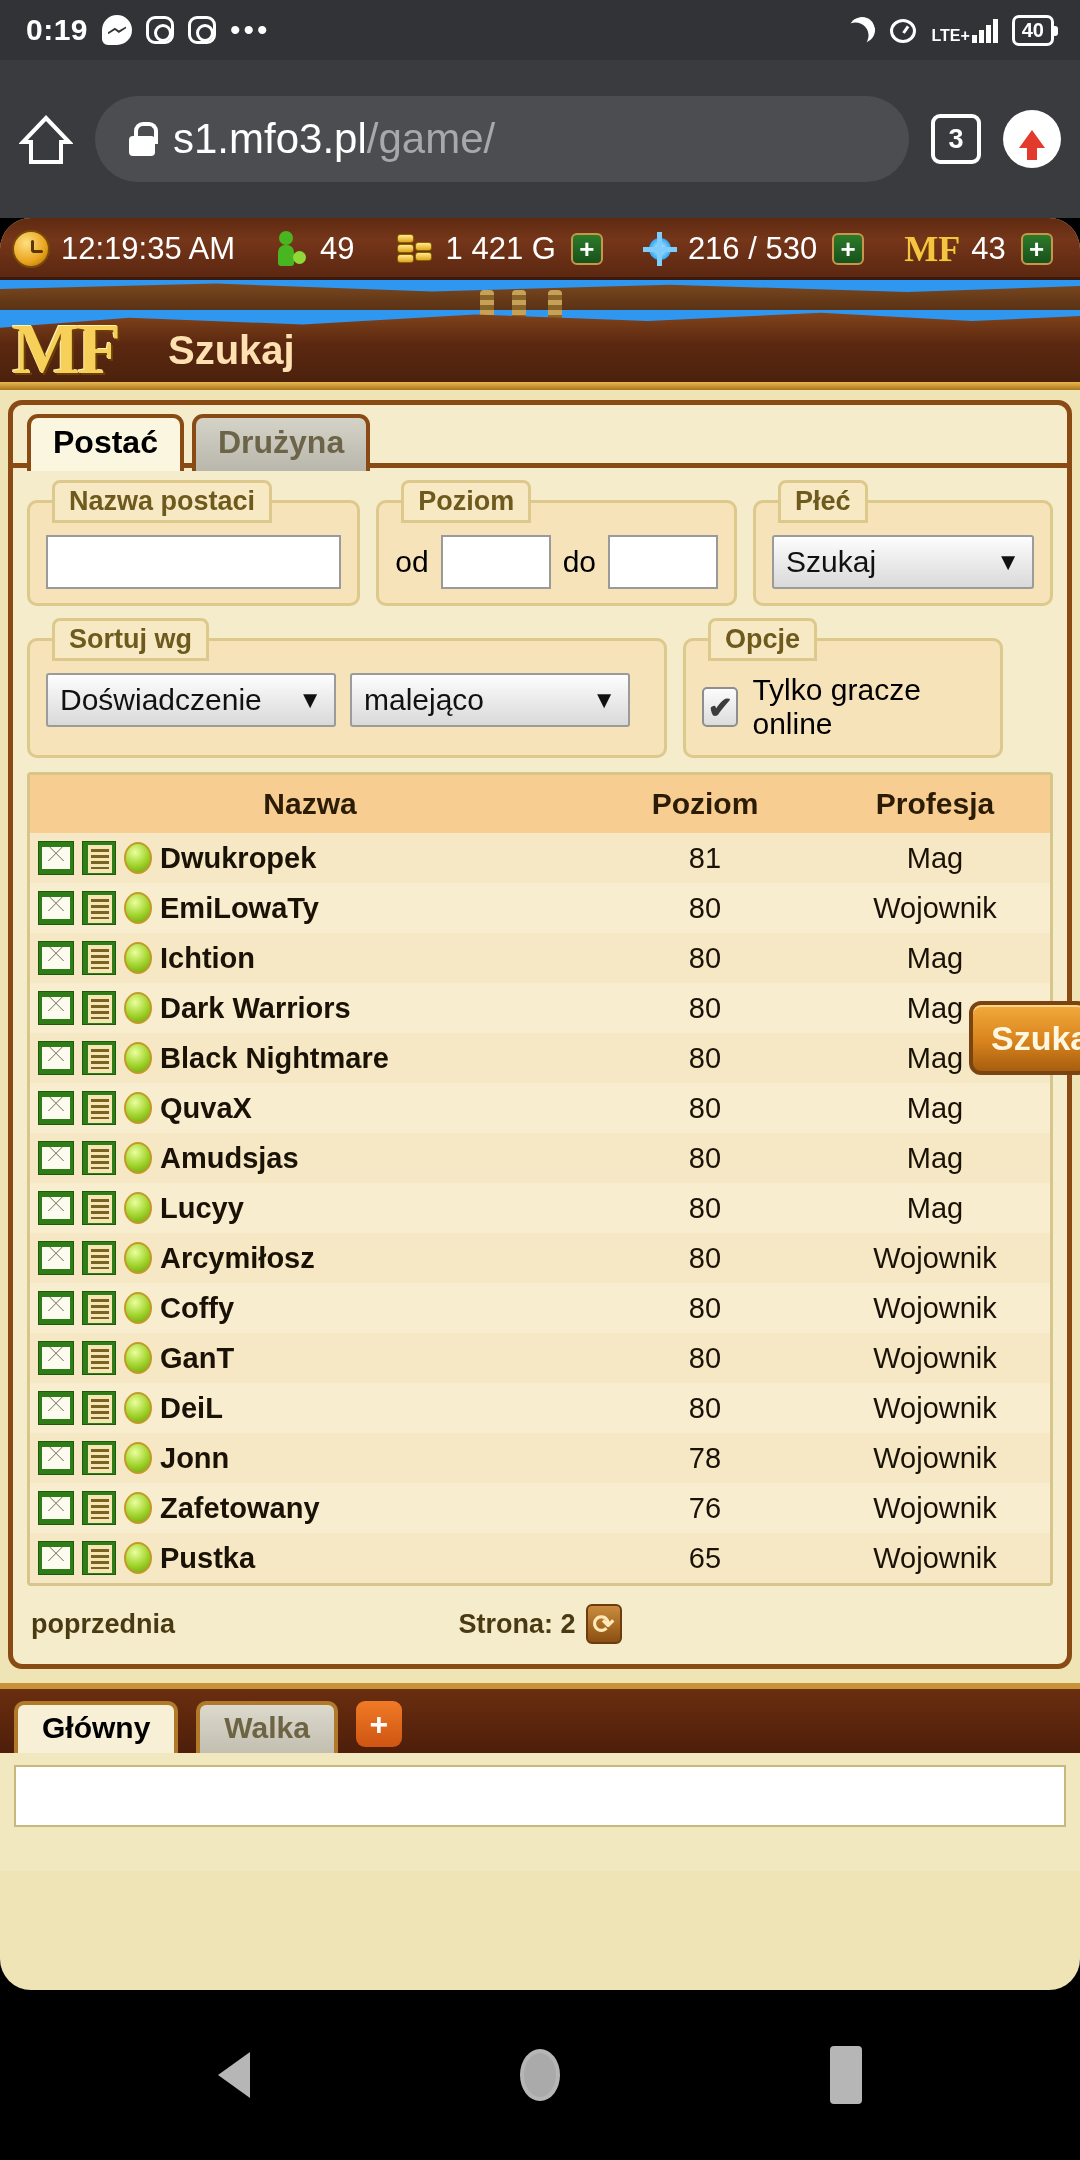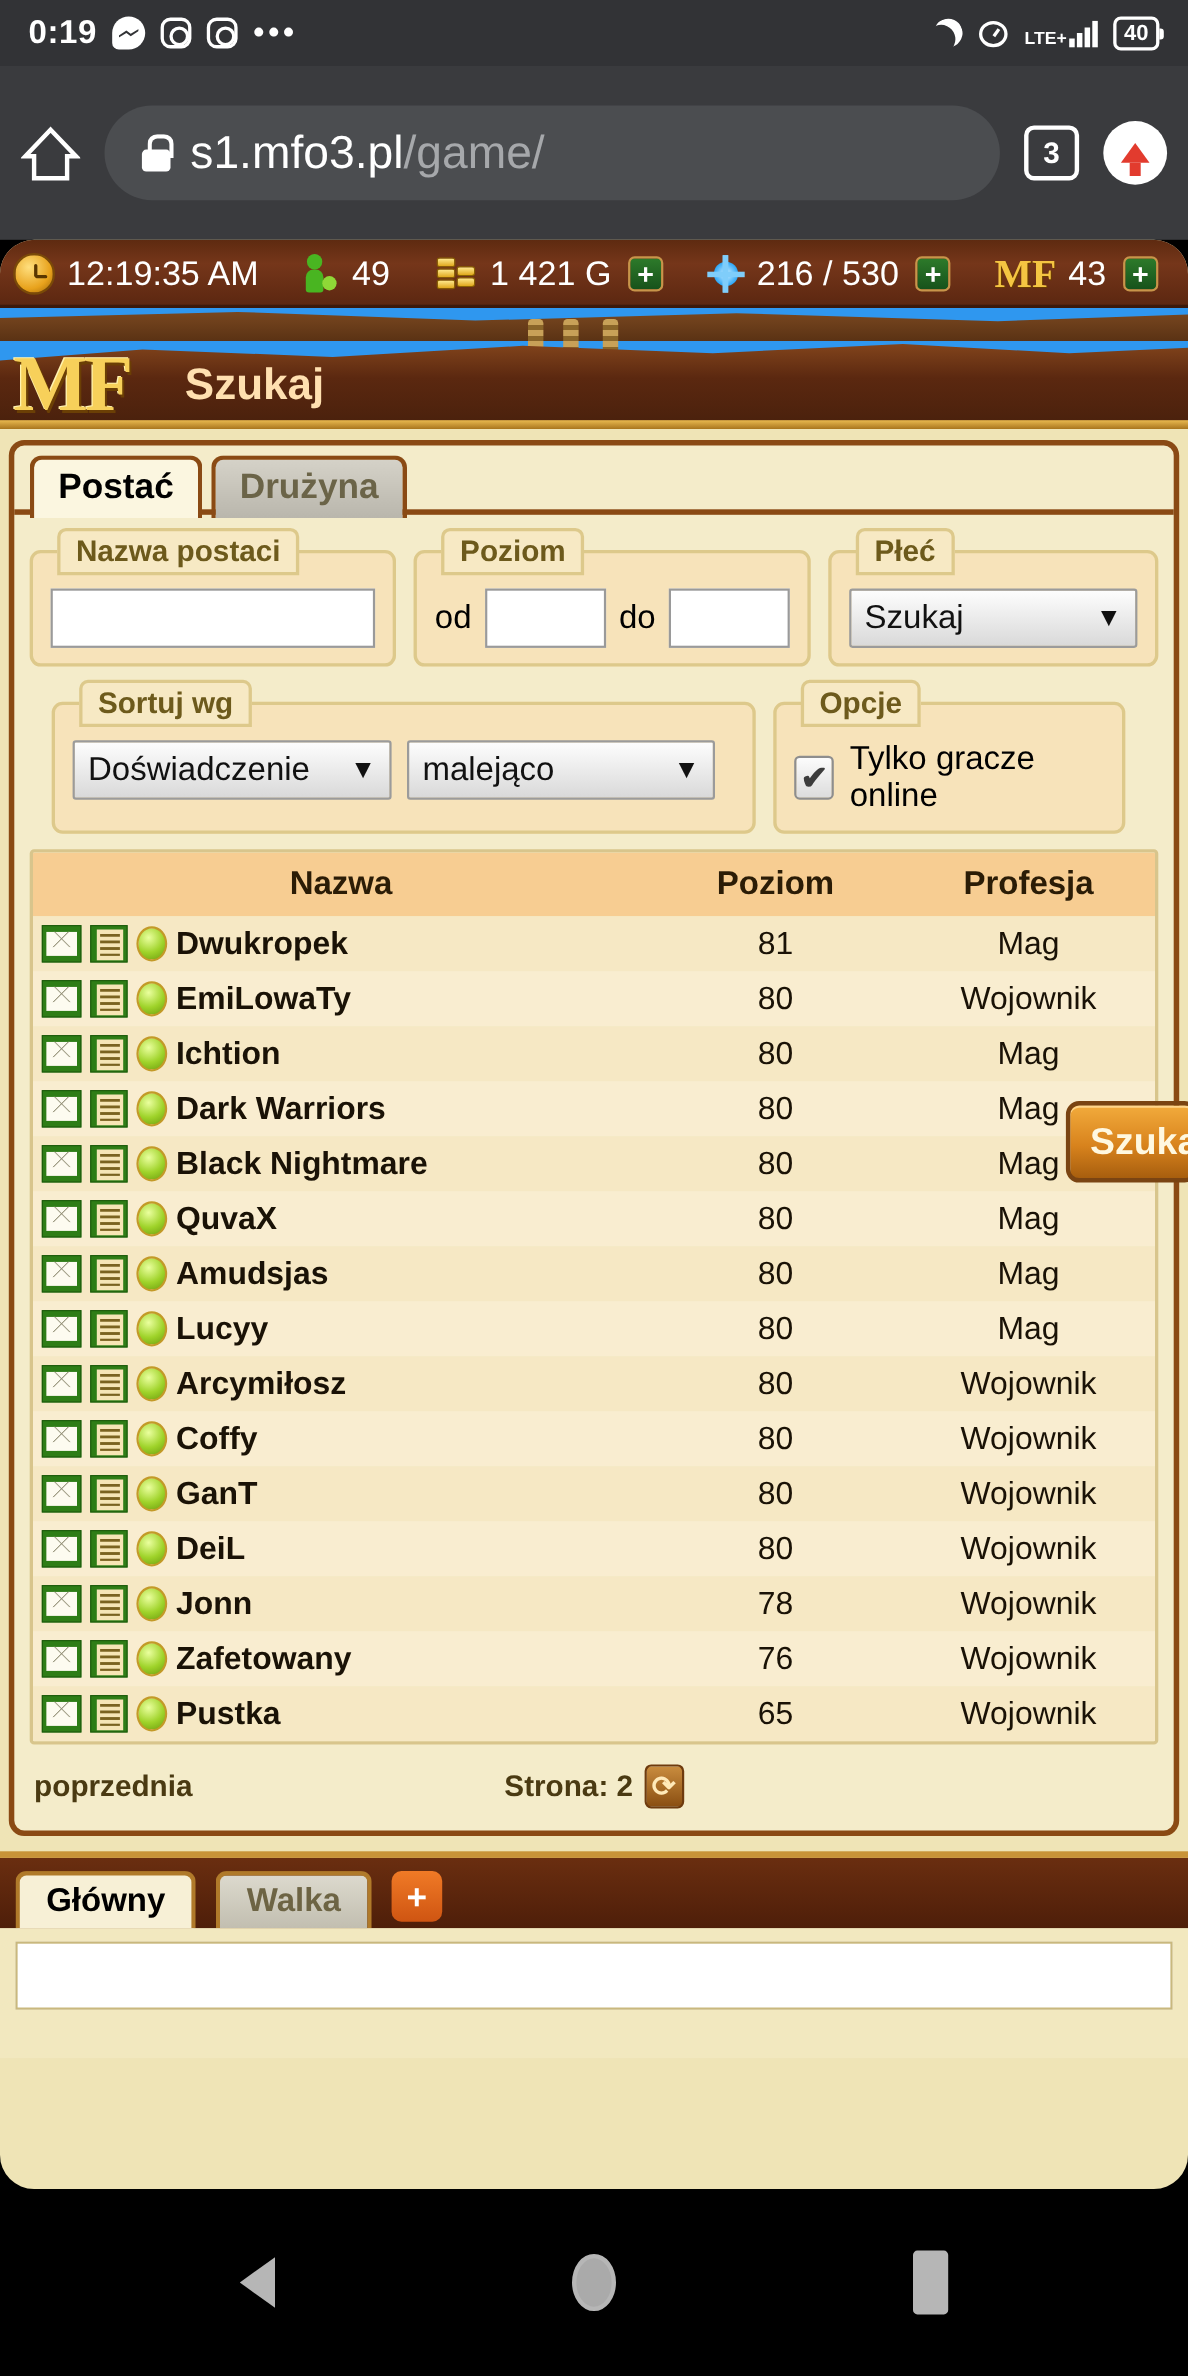--- a/index.html
+++ b/index.html
@@ -236,21 +236,21 @@
     padding: 12px 16px 14px;
   }
   fieldset.fs legend {
     font-size: 27px; font-weight: 700; color: #6d5a1c;
     background: #f7e9c4; border: 3px solid #ddc98b; border-radius: 8px 8px 0 0;
     padding: 3px 14px; margin-left: 6px;
   }
   .fs-name { flex: 1 1 auto; }
   .fs-lvl  { flex: 0 0 330px; }
   .fs-sex  { flex: 0 0 300px; }
-  .fs-sort { flex: 0 0 640px; margin-left: 20px; }
+  .fs-sort { flex: 0 0 640px; }
   .fs-opt  { flex: 0 0 320px; }
   input.txt {
     width: 100%; height: 54px; border: 2px solid #9a9a9a; background: #fff;
     font-size: 28px; padding: 0 10px; font-family: "Liberation Sans", sans-serif;
   }
   .lvl-wrap { display: flex; align-items: center; gap: 12px; font-size: 30px; }
   .lvl-wrap input.txt { width: 110px; }
   .sel {
     height: 54px; border: 2px solid #9b9b9b; border-radius: 3px;
     background: linear-gradient(#fdfdfd, #d9d9d9);

